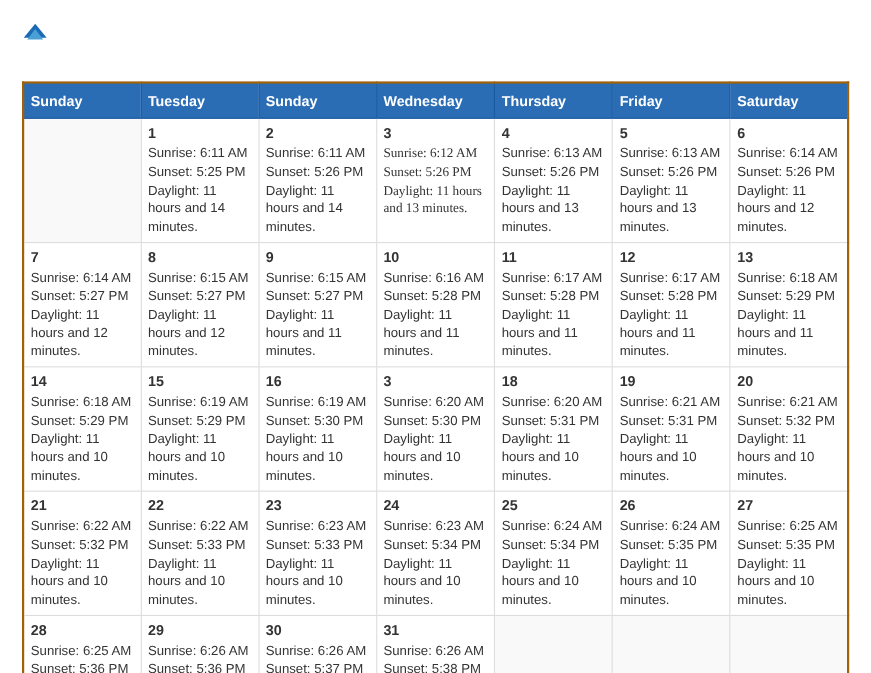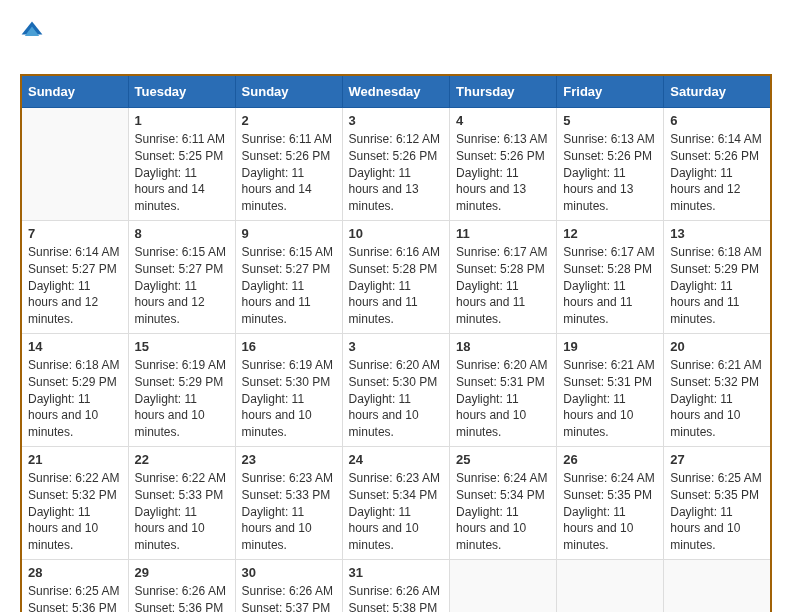--- a/index.html
+++ b/index.html
@@ -129,21 +129,21 @@
 Daylight: 11 hours and 14 minutes.</div>
         </td>
         <td>
           <span class="day-number">2</span>
           <div class="cell-text" style="white-space: pre-line;">Sunrise: 6:11 AM
 Sunset: 5:26 PM
 Daylight: 11 hours and 14 minutes.</div>
         </td>
         <td>
           <span class="day-number">3</span>
-          <div class="cell-text" style="white-space: pre-line;">Sunrise: 6:12 AM
+          <div class="cell-text" style="white-space: pre-line; font-family: Liberation Serif, serif;">Sunrise: 6:12 AM
 Sunset: 5:26 PM
 Daylight: 11 hours and 13 minutes.</div>
         </td>
         <td>
           <span class="day-number">4</span>
           <div class="cell-text" style="white-space: pre-line;">Sunrise: 6:13 AM
 Sunset: 5:26 PM
 Daylight: 11 hours and 13 minutes.</div>
         </td>
         <td>

